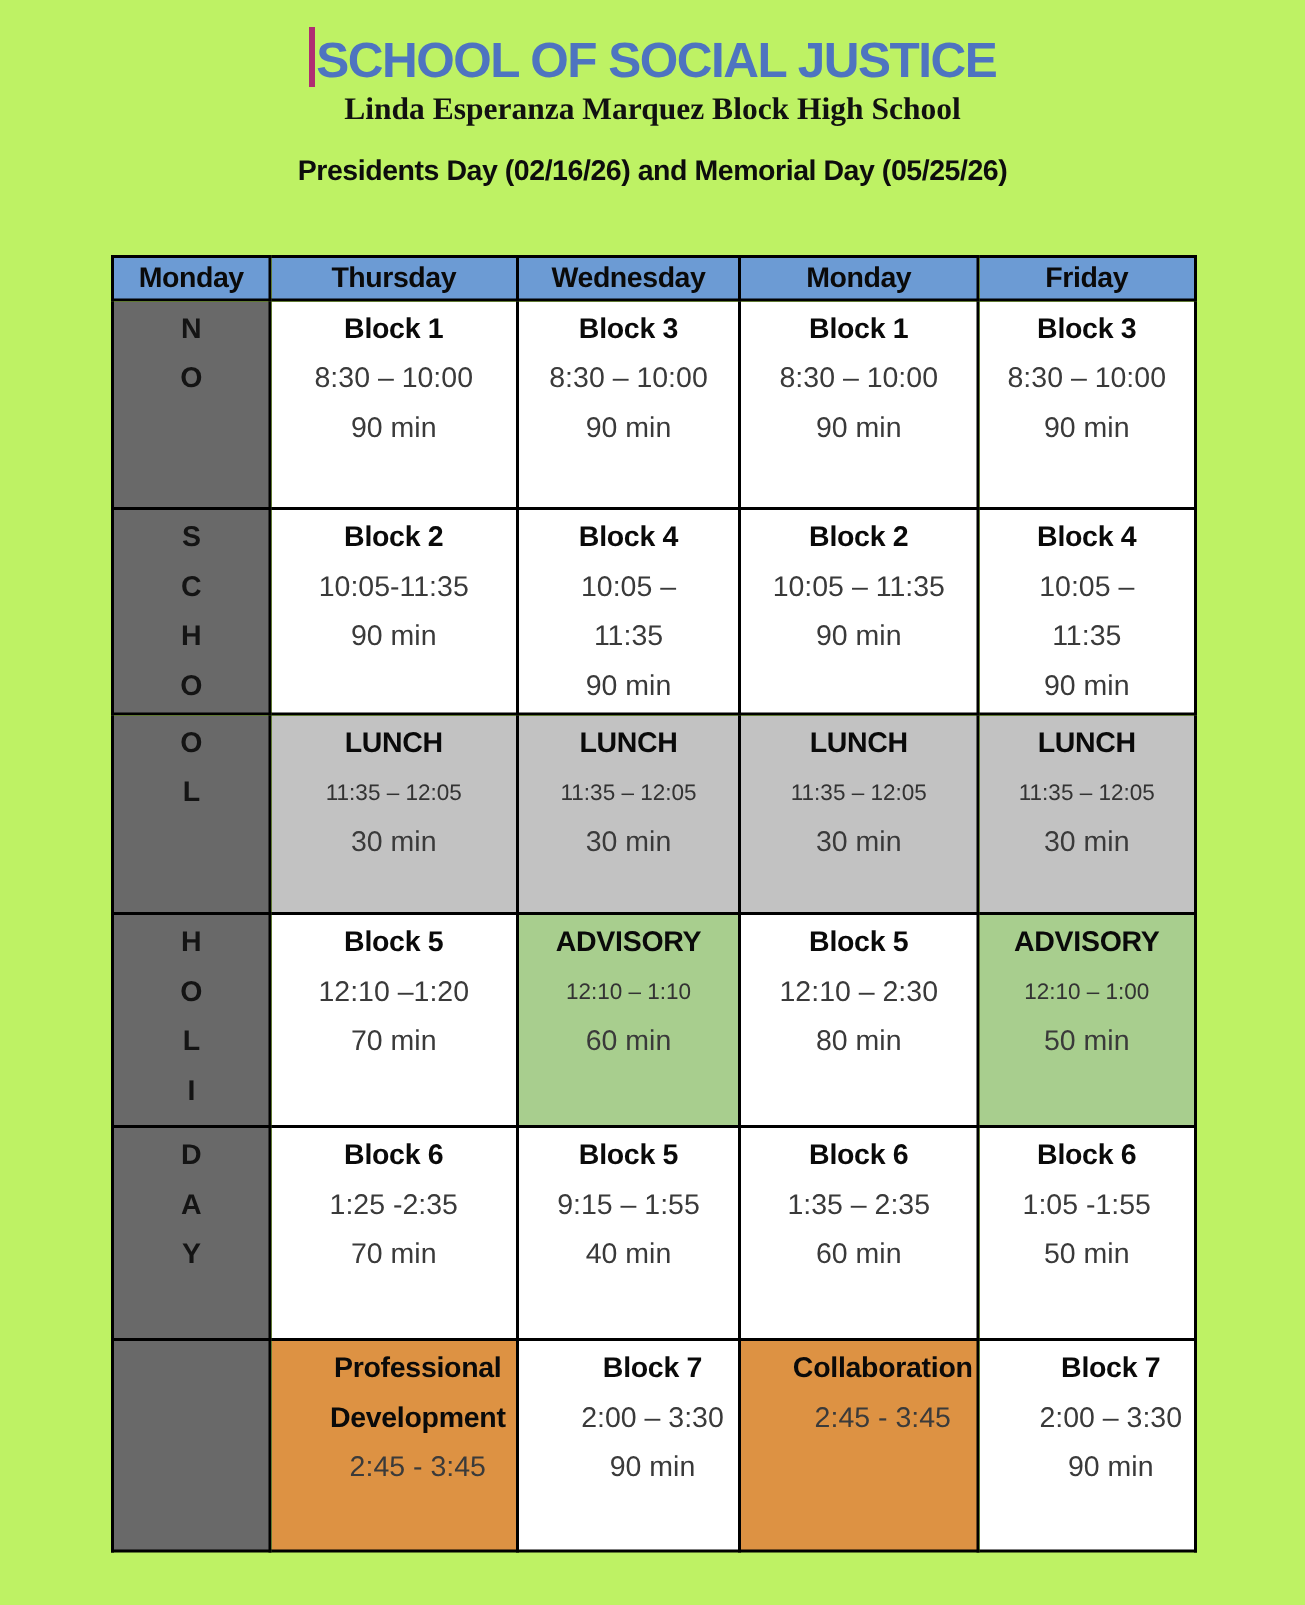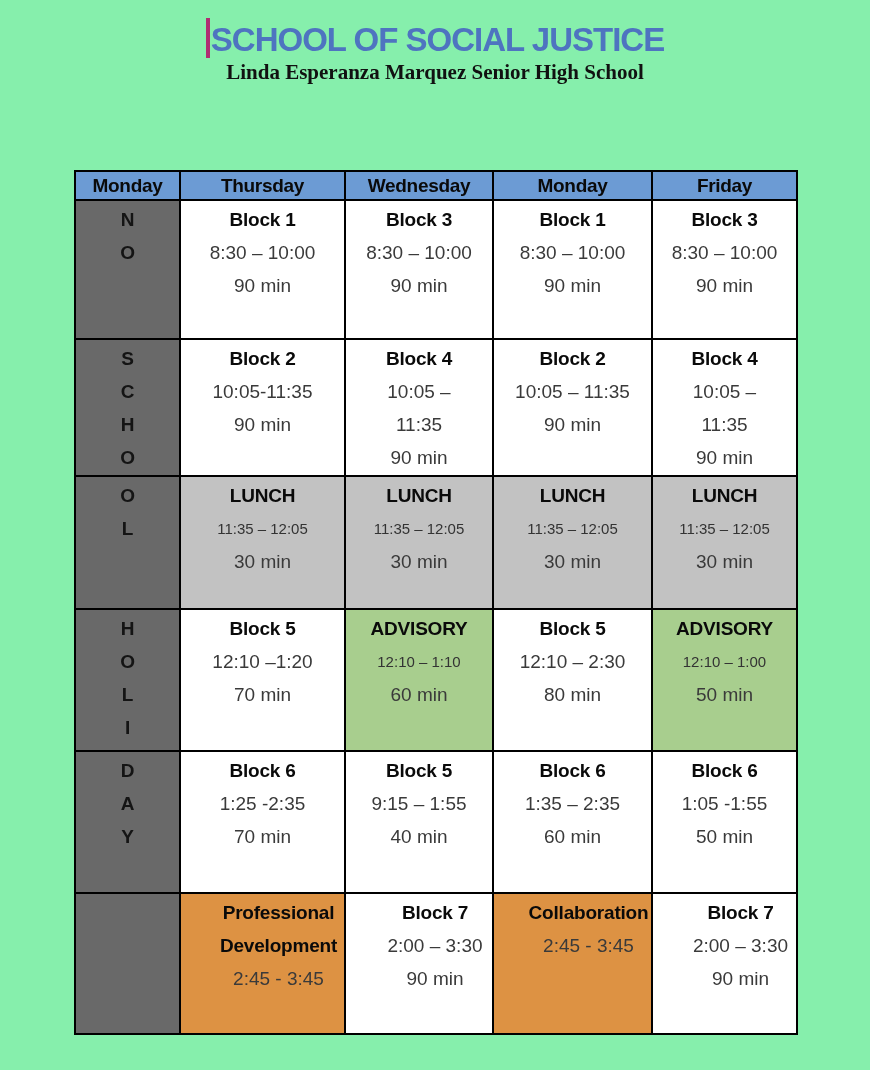--- a/index.html
+++ b/index.html
@@ -1,17 +1,17 @@
 <!DOCTYPE html>
 <html><head>
 <meta charset="utf-8">
 <style>
   html,body { margin:0; padding:0; background:#ffffff; }
   body { width:870px; height:1070px; font-family:"Liberation Sans", sans-serif; }
-  .page { position:relative; width:870px; height:1070px; background:#86efac; overflow:hidden; }
+  .page { position:relative; width:870px; height:1070px; background:#bef264; overflow:hidden; }
 
   
   .title-row { position:absolute; top:18px; left:0; width:870px; text-align:center; white-space:nowrap; }
   .school-title { font-size:33px; font-weight:bold; letter-spacing:-1px; display:inline; }
   .text-cursor { display:inline-block; width:4px; height:40px; margin-right:1px; vertical-align:-7px; }
   .subtitle-row { position:absolute; top:60px; left:0; width:870px; text-align:center; }
   .school-subtitle { font-family:"Liberation Serif", serif; font-weight:bold; font-size:21px; color:#111; }
   .bell-row { position:absolute; top:100px; left:0; width:870px; text-align:center;
               font-weight:bold; font-size:19px; color:#0d0d0d; line-height:30px; letter-spacing:-0.3px; }
 
@@ -38,24 +38,25 @@
 </head>
 <body>
 
 <div class="page">
 
   <div class="title-row">
     <span class="text-cursor" style="background: rgb(176, 45, 114);"></span><span class="school-title" style="color: rgb(78, 116, 192);">SCHOOL OF SOCIAL JUSTICE</span>
   </div>
 
   <div class="subtitle-row">
-    <span class="school-subtitle">Linda Esperanza Marquez Senior High School</span>
+    <span class="school-subtitle">Linda Esperanza Marquez Block High School</span>
   </div>
 
   <div class="bell-row">
+    <div>Presidents Day (02/16/26) and Memorial Day (05/25/26)</div>
   </div>
 
   <table class="schedule">
     <colgroup>
       <col style="width:105px">
         <col style="width:165px">
         <col style="width:148px">
         <col style="width:159px">
         <col style="width:145px">
     </colgroup>

